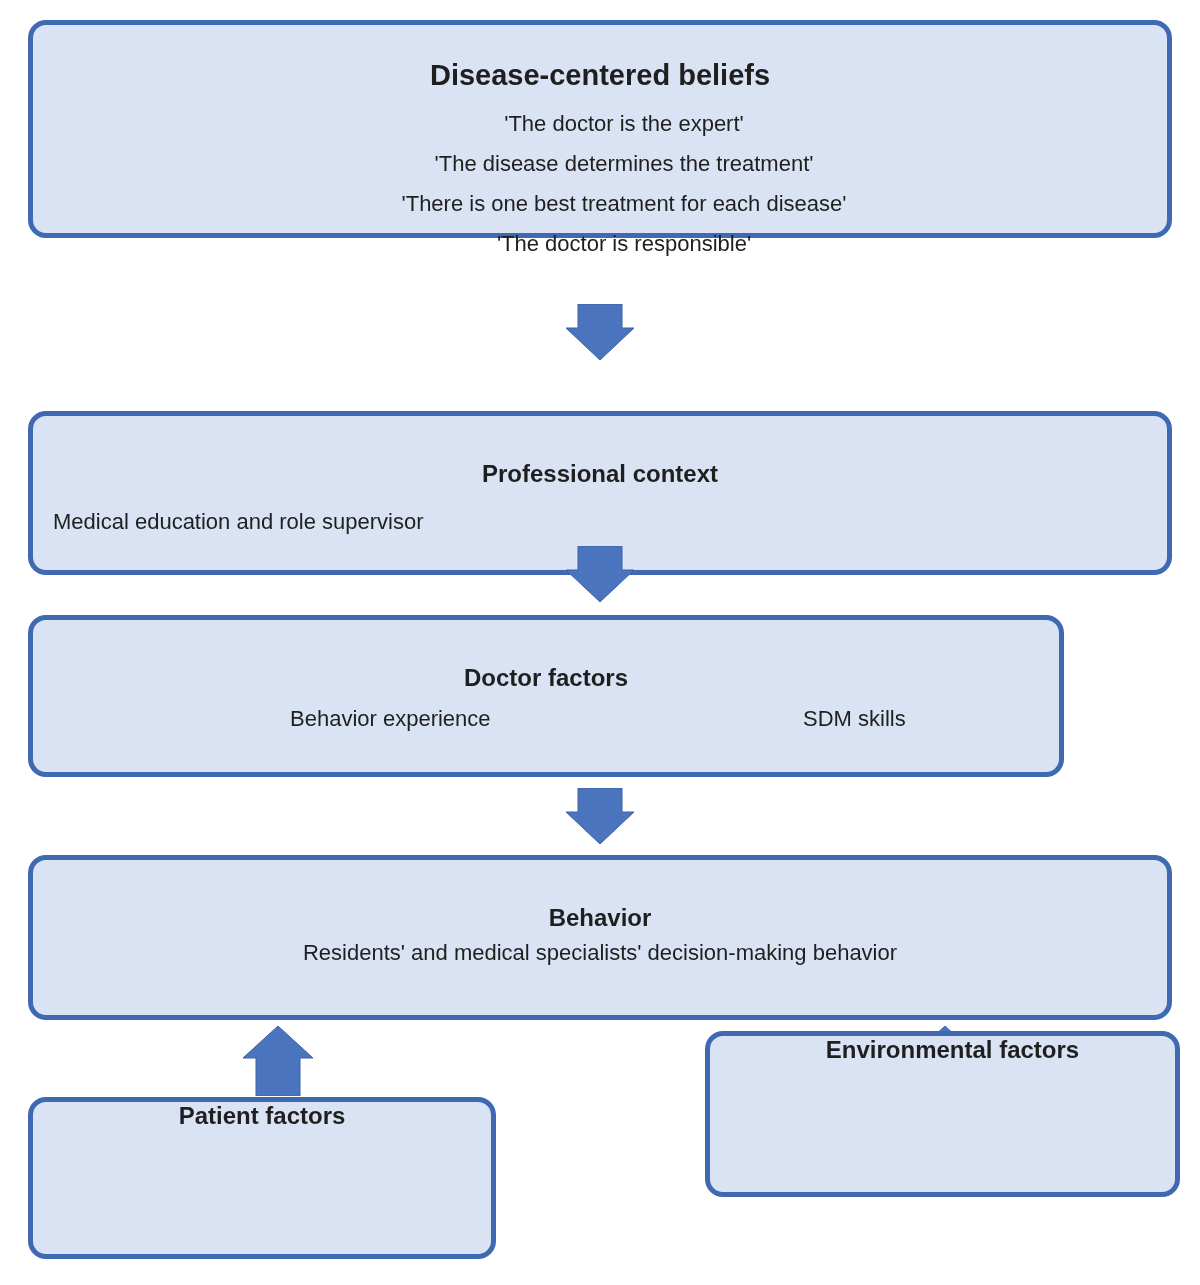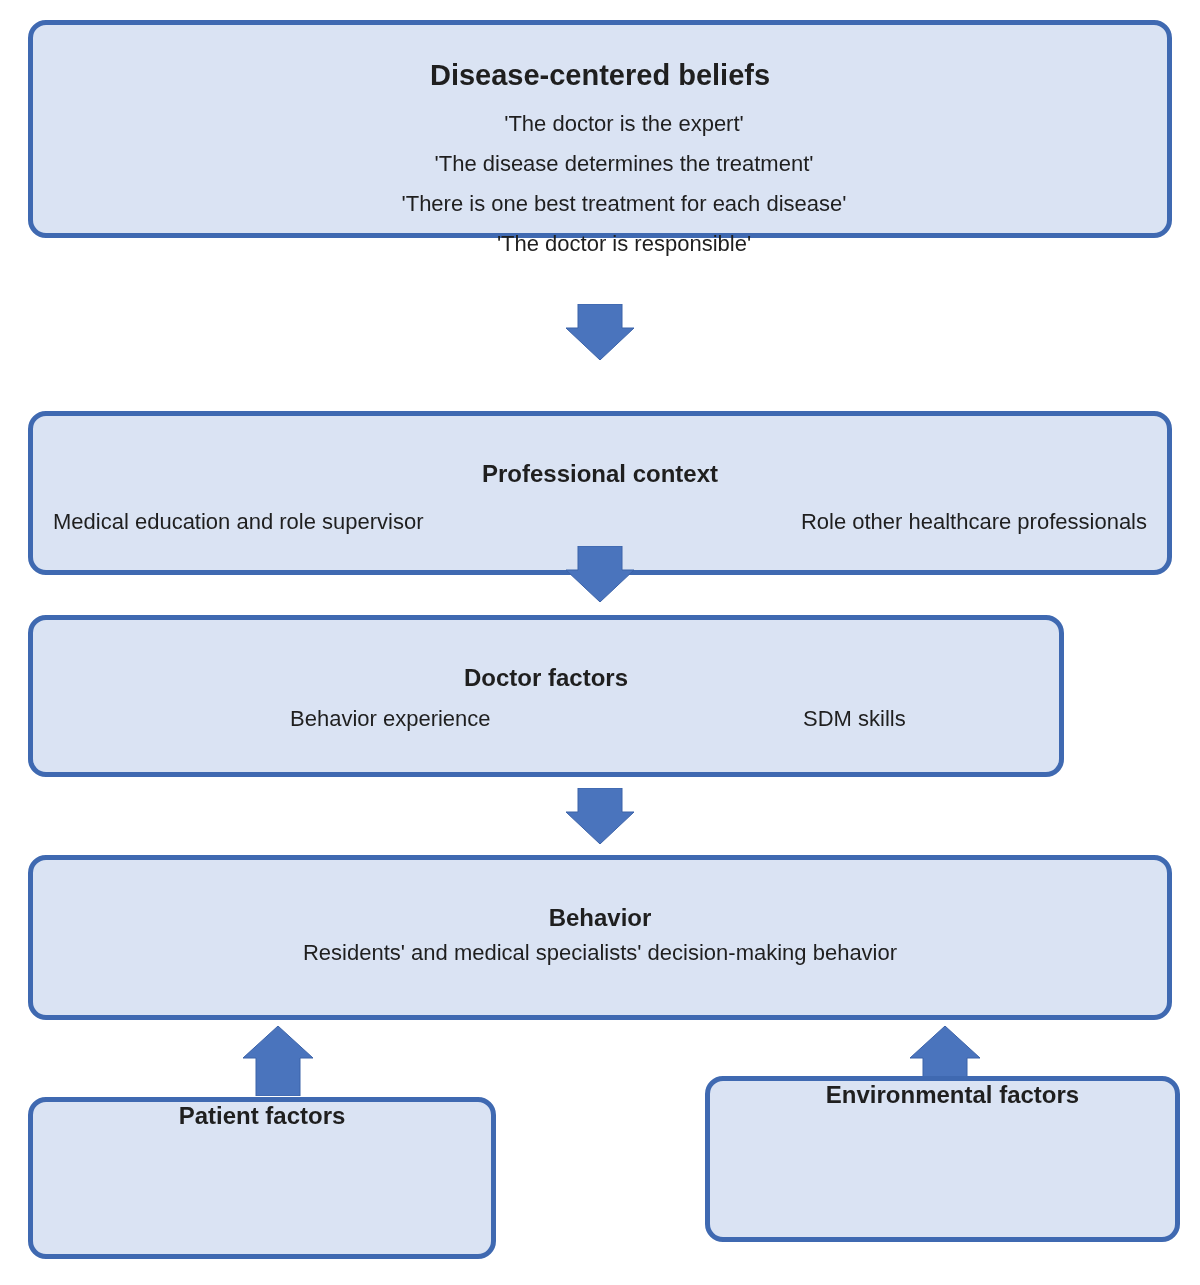--- a/index.html
+++ b/index.html
@@ -91,21 +91,20 @@
   </div>
 
   <svg class="arrow" style="left:566px; top:304px;" width="68" height="56" viewBox="0 0 68 56" aria-hidden="true">
     <polygon points="12,0 56,0 56,24 68,24 34,56 0,24 12,24" fill="currentColor" stroke="var(--arrow-edge)" stroke-width="1"></polygon>
   </svg>
 
   <div class="box" style="left:28px; top:373px; width:1144px; height:164px; padding-top:44px;margin-top:38px;">
     <div class="box-title">Professional context</div>
     <div class="split-row">
       <span>Medical education and role supervisor</span>
-      <span>Role other healthcare professionals</span>
     </div>
   </div>
 
   <svg class="arrow" style="left:566px; top:546px;" width="68" height="56" viewBox="0 0 68 56" aria-hidden="true">
     <polygon points="12,0 56,0 56,24 68,24 34,56 0,24 12,24" fill="currentColor" stroke="var(--arrow-edge)" stroke-width="1"></polygon>
   </svg>
 
   <div class="box" style="left:28px; top:615px; width:1036px; height:162px; padding-top:44px;">
     <div class="box-title">Doctor factors</div>
     <span class="abs-label" style="left:257px; top:86px;">Behavior experience</span>
@@ -128,19 +127,19 @@
   <svg class="arrow" style="left:910px; top:1026px;" width="70" height="70" viewBox="0 0 70 70" aria-hidden="true">
     <polygon points="35,0 70,32 57,32 57,70 13,70 13,32 0,32" fill="currentColor" stroke="var(--arrow-edge)" stroke-width="1"></polygon>
   </svg>
 
   <div class="box" style="left:28px; top:1097px; width:468px; height:162px;">
     <div class="center-title">
       <div class="box-title">Patient factors</div>
     </div>
   </div>
 
-  <div class="box" style="left:705px; top:1076px; width:475px; height:166px;padding-left:20px;">
+  <div class="box" style="left:705px; top:1031px; width:475px; height:166px;padding-left:20px;">
     <div class="center-title">
       <div class="box-title">Environmental factors</div>
     </div>
   </div>
 
 </div>
 
 </body></html>

